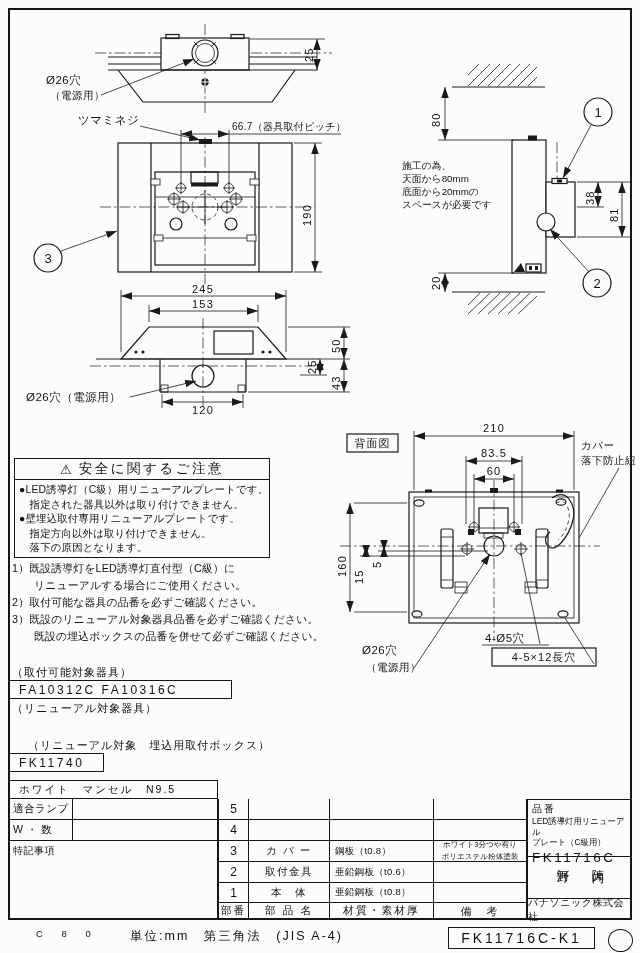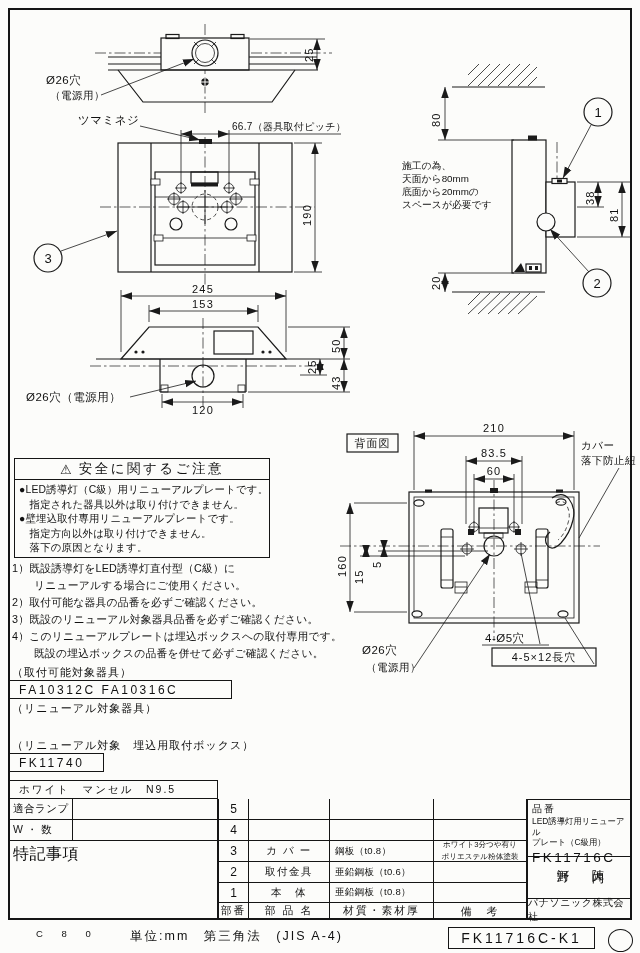--- a/index.html
+++ b/index.html
@@ -37,21 +37,21 @@
   
   .chead{position:absolute;font-size:11px;letter-spacing:1px;}
   .cbox{position:absolute;border:1.5px solid #151515;display:flex;align-items:center;padding-left:10px;font-size:12px;letter-spacing:2.5px;box-sizing:border-box;}
   
   #colorbox{left:8px;top:780px;width:210px;height:19px;border:1.5px solid #151515;font-size:10.5px;letter-spacing:2px;display:flex;align-items:center;padding-left:10px;}
   #spec{left:8px;top:799px;width:210px;height:121px;border:1.5px solid #151515;border-top:none;}
   .sp-row{display:flex;border-bottom:1px solid #151515;box-sizing:border-box;}
   .sp-row:last-child{border-bottom:none;}
   .sp-l{width:64px;border-right:1px solid #151515;box-sizing:border-box;font-size:10.5px;display:flex;align-items:center;padding-left:4px;letter-spacing:0.5px;}
   .sp-v{flex:1;font-size:11.5px;display:flex;align-items:center;padding-left:8px;letter-spacing:2px;}
-  .sp-l2{font-size:16px;padding:3px 0 0 4px;letter-spacing:0.5px;}
+  .sp-l2{font-size:10px;padding:3px 0 0 4px;letter-spacing:0.5px;}
   #parts{left:218px;top:799px;width:309px;height:121px;border:1.2px solid #151515;border-top:none;}
   .pt-row{display:flex;border-bottom:1px solid #151515;box-sizing:border-box;}
   .pt-row:last-child{border-bottom:none;}
   .pt-c{border-right:1px solid #151515;box-sizing:border-box;display:flex;align-items:center;justify-content:center;overflow:hidden;}
   .c-no{width:30px;font-size:12px;}
   .c-name{width:81px;font-size:10.5px;letter-spacing:1.5px;}
   .c-mat{width:104px;font-size:9.5px;justify-content:flex-start;padding-left:5px;letter-spacing:0.3px;}
   .c-rem{flex:1;border-right:none;font-size:7.6px;line-height:12px;white-space:pre-line;text-align:center;letter-spacing:0;}
   .hdr .pt-c{font-size:10.8px;letter-spacing:2px;}
   #tblock{left:527px;top:799px;width:105px;height:121px;border-top:1.2px solid #151515;border-left:1px solid #151515;}
@@ -327,28 +327,27 @@
       <div>　指定方向以外は取り付けできません。</div>
       <div>　落下の原因となります。</div>
     </div>
   </div>
 
   <div id="notes" class="abs">
     <div>1）既設誘導灯をLED誘導灯直付型（C級）に</div>
     <div>　　リニューアルする場合にご使用ください。</div>
     <div>2）取付可能な器具の品番を必ずご確認ください。</div>
     <div>3）既設のリニューアル対象器具品番を必ずご確認ください。</div>
-    <div>4）このリニューアルプレートは埋込ボックスへの取付専用です。</div>
     <div>　　既設の埋込ボックスの品番を併せて必ずご確認ください。</div>
   </div>
 
   <div class="chead" style="left:12px;top:665px;">（取付可能対象器具）</div>
   <div class="cbox" style="left:8px;top:680px;width:224px;height:19px;">FA10312C FA10316C</div>
   <div class="chead" style="left:12px;top:701px;">（リニューアル対象器具）</div>
-  <div class="chead" style="left:12px;top:738px;">（リニューアル対象　埋込用取付ボックス）</div>
+  <div class="chead" style="left:28px;top:738px;">（リニューアル対象　埋込用取付ボックス）</div>
   <div class="cbox" style="left:8px;top:753px;width:96px;height:19px;">FK11740</div>
 
   <div id="colorbox" class="abs">ホワイト　マンセル　N9.5</div>
   <div id="spec" class="abs">
     <div class="sp-row" style="height:21px;">
       <span class="sp-l">適合ランプ</span>
       <span class="sp-v"></span>
     </div>
     <div class="sp-row" style="height:21px;">
       <span class="sp-l">W ・ 数</span>

